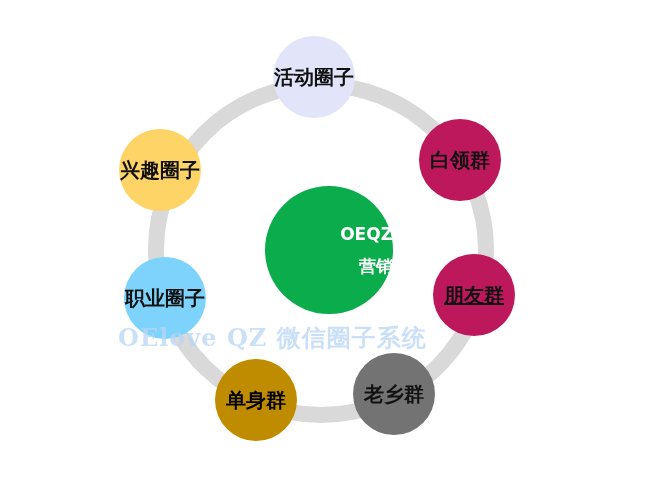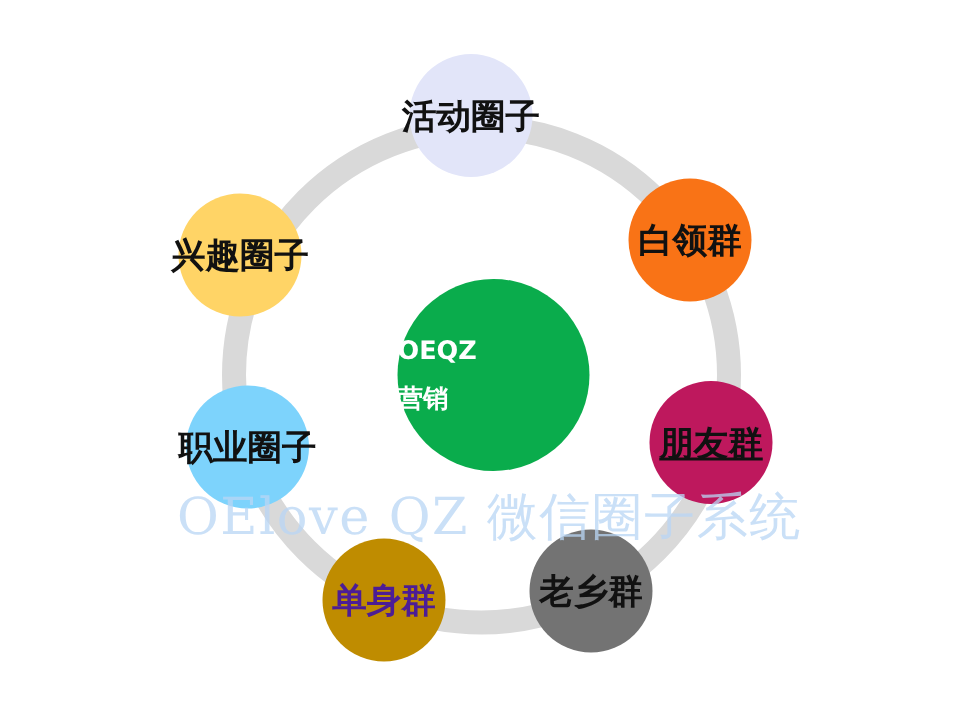--- a/index.html
+++ b/index.html
@@ -1,57 +1,57 @@
 <!DOCTYPE html>
 <html><head>
 <meta charset="utf-8">
 <style>
   html, body { margin:0; padding:0; background:#ffffff; }
   body { width:646px; height:479px; position:relative; overflow:hidden;
          font-family:"DejaVu Sans","Liberation Sans",sans-serif; }
   .ring { position:absolute; left:0; top:0; }
   .node { position:absolute; border-radius:50%; display:flex; align-items:center;
-          justify-content:center; font-weight:bold; font-size:23px; color:#111;
+          justify-content:center; font-weight:bold; font-size:20px; color:#111;
           text-align:center; white-space:nowrap; }
   .center { position:absolute; border-radius:50%; display:flex; flex-direction:column;
-            align-items:flex-start; justify-content:center; color:#fff; font-weight:bold;
+            align-items:flex-end; justify-content:center; color:#fff; font-weight:bold;
             font-size:17px; line-height:32px; }
   .watermark { position:absolute; left:118px; top:322px; font-family:"DejaVu Serif","Liberation Serif",serif;
-               font-size:34px; font-weight:normal; color:#b9d6f5; opacity:0.75; letter-spacing:1px;
+               font-size:24px; font-weight:bold; color:#b9d6f5; opacity:0.75; letter-spacing:1px;
                white-space:nowrap; }
 </style>
 </head>
 <body>
 
 <svg class="ring" width="646" height="479">
   <circle cx="321" cy="250" r="165" fill="none" stroke="#d9d9d9" stroke-width="16"></circle>
 </svg>
 
 <div class="center" style="left:265px;top:186px;width:128px;height:128px;background:#0aac4c;">
   <div>OEQZ</div>
   <div>营销</div>
 </div>
 
 <div class="node" style="left:273px;top:36px;width:82px;height:82px;background:#e2e5f9;">
   <span>活动圈子</span>
 </div>
 
-<div class="node" style="left:419px;top:119px;width:82px;height:82px;background:#f97316;">
+<div class="node" style="left:419px;top:119px;width:82px;height:82px;background:#be185d;">
   <span>白领群</span>
 </div>
 
 <div class="node" style="left:433px;top:254px;width:82px;height:82px;background:#be185d;text-decoration:underline;">
   <span>朋友群</span>
 </div>
 
 <div class="node" style="left:353px;top:353px;width:82px;height:82px;background:#737373;">
   <span>老乡群</span>
 </div>
 
-<div class="node" style="left:215px;top:359px;width:82px;height:82px;background:#bf8c00;color:#4c1d95;">
+<div class="node" style="left:215px;top:359px;width:82px;height:82px;background:#bf8c00;color:#000000;">
   <span>单身群</span>
 </div>
 
 <div class="node" style="left:124px;top:257px;width:82px;height:82px;background:#7dd3fc;">
   <span>职业圈子</span>
 </div>
 
 <div class="node" style="left:119px;top:129px;width:82px;height:82px;background:#ffd466;">
   <span>兴趣圈子</span>
 </div>

